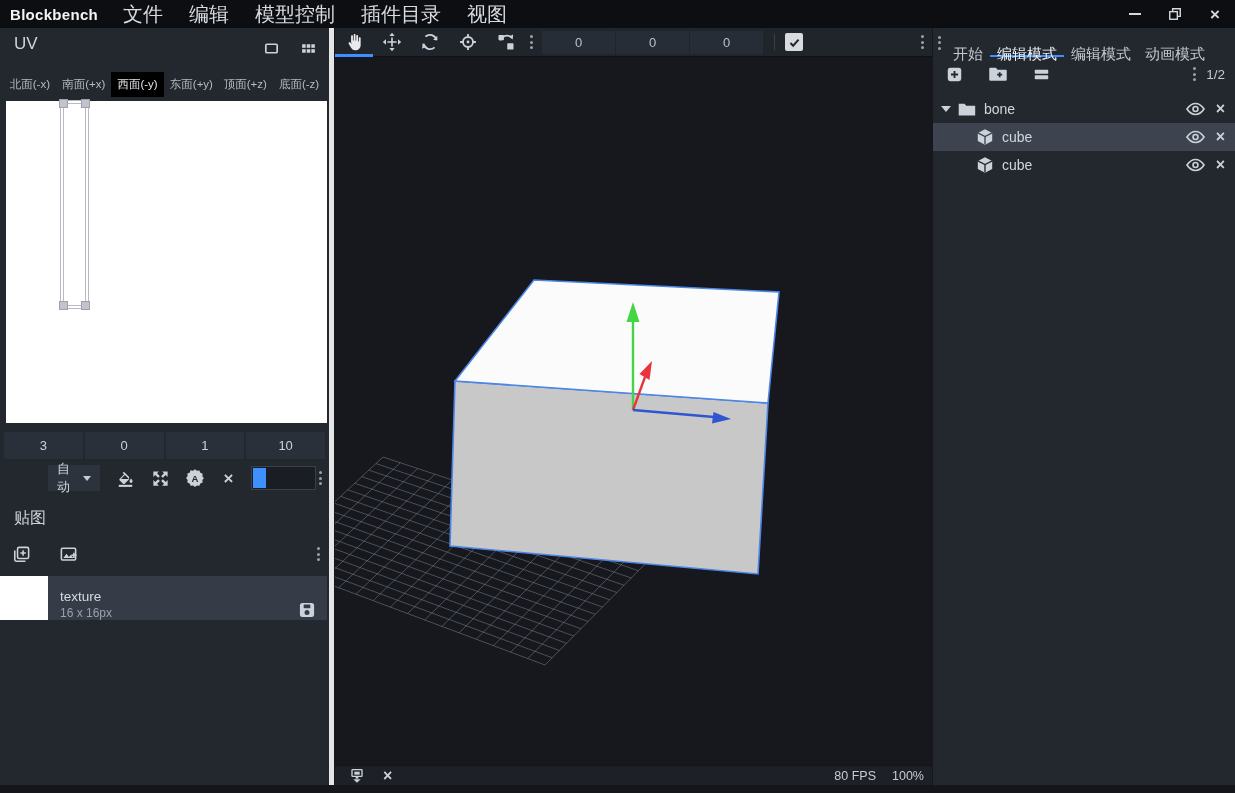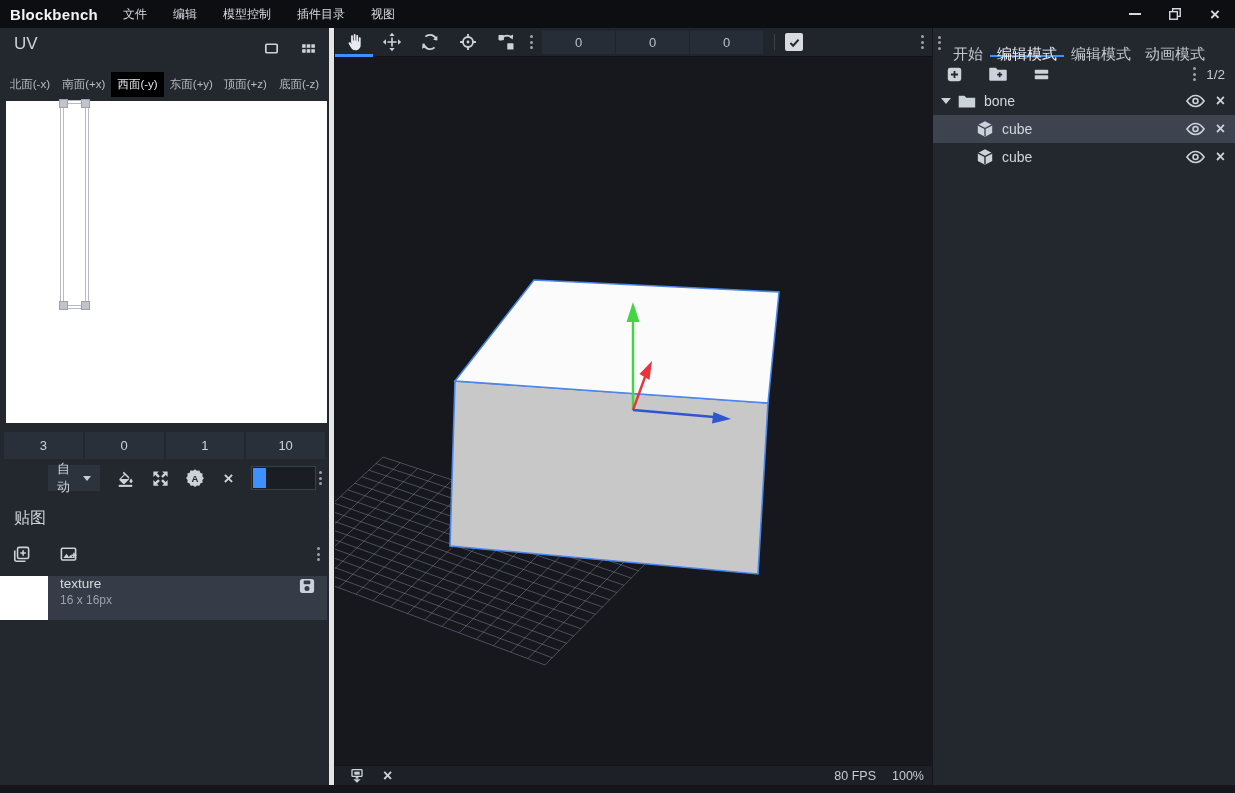--- a/index.html
+++ b/index.html
@@ -4,21 +4,21 @@
 <style>
   * { margin:0; padding:0; box-sizing:border-box; }
   html,body { width:1235px; height:793px; overflow:hidden; }
   body { background:#15171c; font-family:"Liberation Sans","DejaVu Sans",sans-serif; color:#ccd2d9; position:relative; }
   svg { display:block; }
   .icon { display:inline-flex; align-items:center; justify-content:center; }
 
   
   .titlebar { position:absolute; left:0; top:0; width:1235px; height:28px; background:#0c0e12; display:flex; align-items:center; }
   .app-logo { font-size:15px; font-weight:bold; color:#f2f4f6; letter-spacing:.3px; padding:0 12px 0 10px; }
-  .menu-item { font-size:12px; color:#d8dbe0; padding:0 13px; height:28px; line-height:28px; cursor:default; }
+  .menu-item { font-size:20px; color:#d8dbe0; padding:0 13px; height:28px; line-height:28px; cursor:default; }
   .win-controls { margin-left:auto; display:flex; height:28px; }
   .win-btn { width:40px; height:28px; display:flex; align-items:center; justify-content:center; color:#d6d9dd; }
   .min-bar { width:12px; height:2px; background:#d6d9dd; }
   .close-x { font-size:17px; font-weight:bold; color:#d6d9dd; line-height:1; }
 
   
   .left-panel { position:absolute; left:0; top:28px; width:334px; bottom:8px; background:#23272e; border-right:5px solid #e5e5e5; }
   .uv-header { position:absolute; top:6px; left:14px; font-size:17px; color:#ced3da; }
   .uv-header-icons { position:absolute; top:12px; right:12px; display:flex; gap:20px; }
   .face-tabs { position:absolute; top:44px; left:3px; right:3px; display:flex; }
@@ -34,21 +34,21 @@
   .caret { width:0; height:0; border-left:4px solid transparent; border-right:4px solid transparent; border-top:5px solid #c6ccd3; }
   .tool-ic { width:24px; height:26px; display:flex; align-items:center; justify-content:center; }
   .x-glyph { font-size:17px; font-weight:bold; color:#ccd2d9; line-height:1; }
   .slider { margin-left:13px; width:77px; height:24px; background:#1a1d23; border:1px solid #39404a; position:relative; }
   .slider-handle { position:absolute; left:1px; top:1px; width:13px; height:20px; background:var(--accent,#3e90ff); }
   .kebab { display:inline-flex; flex-direction:column; gap:2.5px; padding:3px; }
   .kebab i { width:3px; height:3px; border-radius:50%; background:#9ba2ab; }
   .tex-title { position:absolute; top:480px; left:14px; font-size:16px; color:#ced3da; }
   .tex-toolbar { position:absolute; top:516px; left:12px; right:6px; display:flex; gap:28px; align-items:center; }
   .tex-toolbar .kebab { margin-left:auto; }
-  .tex-row { position:absolute; top:548px; left:0; width:327px; height:44px; background:#353c48; display:flex; align-items:flex-start; }
+  .tex-row { position:absolute; top:548px; left:0; width:327px; height:44px; background:#353c48; display:flex; align-items:flex-end; }
   .tex-thumb { width:48px; height:44px; background:#ffffff; flex:none; }
   .tex-info { padding-left:12px; flex:1; }
   .tex-name { font-size:13.5px; color:#d6dade; }
   .tex-size { font-size:12px; color:#9aa1aa; margin-top:2px; }
   .tex-save { margin-right:10px; }
 
   
   .viewport { position:absolute; left:335px; top:28px; width:597px; bottom:8px; display:flex; flex-direction:column; }
   .vp-toolbar { height:29px; background:#20242b; border-bottom:1px solid #0f1115; display:flex; align-items:center; }
   .tool-btn { width:38px; height:29px; display:flex; align-items:center; justify-content:center; }
@@ -66,21 +66,21 @@
 
   
   .right-panel { position:absolute; left:933px; top:28px; right:0; bottom:8px; background:#23272e; }
   .mode-tabs { height:29px; display:flex; align-items:center; padding-left:2px; }
   .mode-tab { font-size:15px; color:#c3c9d1; padding:12px 7px; height:29px; line-height:28px; white-space:nowrap; }
   .mode-tab.selected { color:#eef1f4; box-shadow:inset 0 -2px 0 var(--accent,#3e90ff); }
   .outliner-title { margin-top:7px; padding-left:12px; font-size:17px; color:#ced3da; height:30px; }
   .outliner-toolbar { margin-top:4px; padding:0 10px 0 12px; display:flex; align-items:center; gap:24px; height:26px; }
   .outliner-right { margin-left:auto; display:flex; align-items:center; gap:7px; }
   .page-ind { font-size:13.5px; color:#c3c9d1; }
-  .tree { margin-top:0; }
+  .tree { margin-top:8px; }
   .tree-row { height:28px; display:flex; align-items:center; padding-right:10px; font-size:14px; color:#d2d6dc; }
   .tree-row.selected { background:#3d4450; }
   .tree-row .label { margin-left:8px; }
   .row-actions { margin-left:auto; display:flex; align-items:center; gap:11px; }
   .tree-caret { width:0; height:0; border-left:5px solid transparent; border-right:5px solid transparent; border-top:6px solid #ccd2d9; margin:0 7px 0 8px; }
   .indent { width:43px; flex:none; }
   .bottom-strip { position:absolute; left:0; right:0; bottom:0; height:8px; background:#14161b; }
 </style>
 </head>
 <body>

